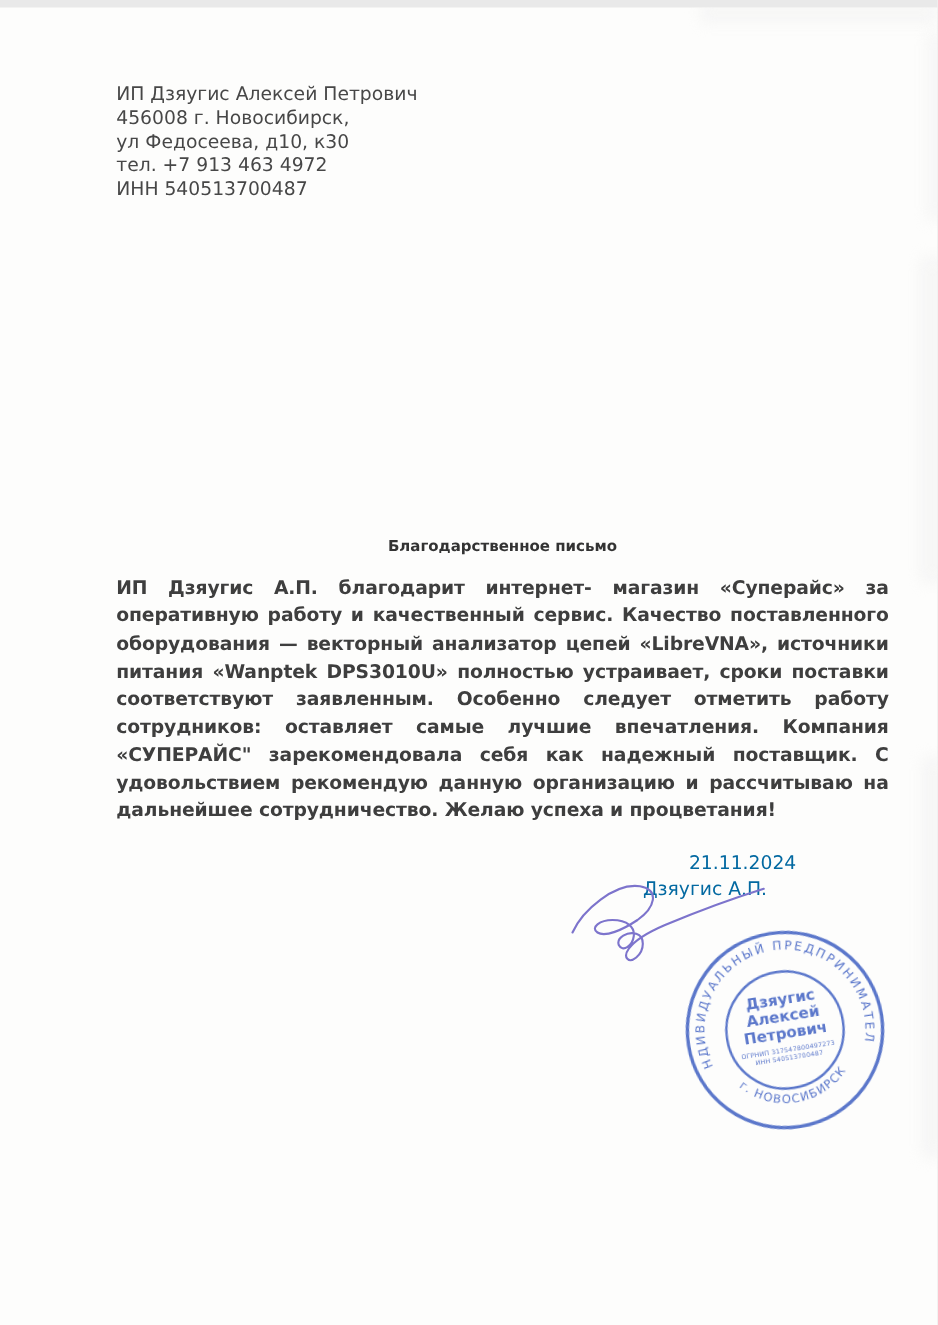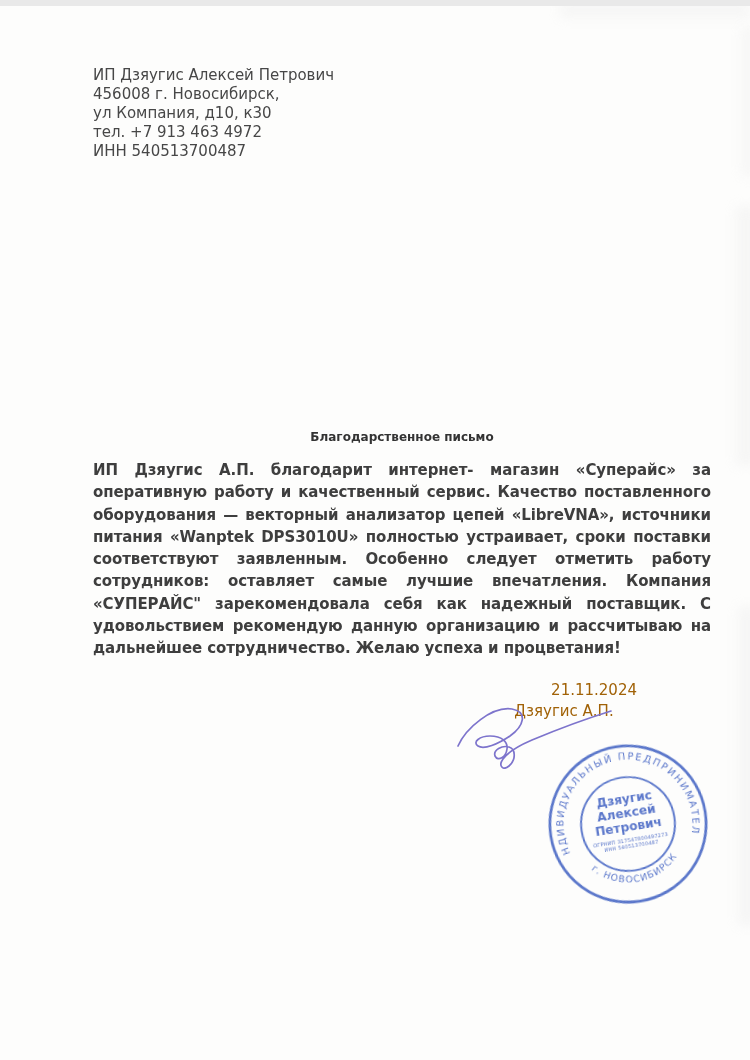--- a/index.html
+++ b/index.html
@@ -23,21 +23,21 @@
     position:absolute;left:93px;top:424px;width:618px;margin:0;
     text-align:center;font-size:12px;font-weight:bold;color:#333;
   }
   .body-text{
     position:absolute;left:93px;top:453px;width:618px;margin:0;
     font-size:15px;line-height:22.3px;text-align:justify;color:#3e3e3e;
     letter-spacing:-0.1px;
     font-weight:bold;
   }
 
-  .signoff{position:absolute;right:0;top:674px;width:320px;font-size:15px;line-height:21px;color:#a16207;}
+  .signoff{position:absolute;right:0;top:674px;width:320px;font-size:15px;line-height:21px;color:#0369a1;}
   .signoff .date{text-align:right;padding-right:113px;}
   .signoff .signer{text-align:center;padding-right:52px;}
 
   .signature-svg{position:absolute;left:452px;top:688px;filter:blur(.2px);}
   .signature-svg path{stroke:var(--ink-color,#7d74cc);stroke-width:1.7;fill:none;
     stroke-linecap:round;stroke-linejoin:round;}
 
   .stamp-wrap{
     position:absolute;left:545px;top:735px;width:166px;height:166px;
     transform:rotate(-9deg);opacity:.88;filter:blur(.3px);
@@ -56,21 +56,21 @@
 <div class="page">
 
   <div class="artifact a1"></div>
   <div class="artifact a2"></div>
   <div class="artifact a3"></div>
   <div class="artifact a4"></div>
 
   <div class="sender">
     <div>ИП Дзяугис Алексей Петрович</div>
     <div>456008 г. Новосибирск,</div>
-    <div>ул Компания, д10, к30</div>
+    <div>ул Федосеева, д10, к30</div>
     <div>тел. +7 913 463 4972</div>
     <div>ИНН 540513700487</div>
   </div>
 
   <h1 class="title">Благодарственное письмо</h1>
 
   <p class="body-text">ИП Дзяугис А.П. благодарит интернет- магазин «Суперайс» за оперативную работу и качественный сервис. Качество поставленного оборудования — векторный анализатор цепей «LibreVNA», источники питания «Wanptek DPS3010U» полностью устраивает, сроки поставки соответствуют заявленным. Особенно следует отметить работу сотрудников: оставляет самые лучшие впечатления. Компания «СУПЕРАЙС" зарекомендовала себя как надежный поставщик. С удовольствием рекомендую данную организацию и рассчитываю на дальнейшее сотрудничество. Желаю успеха и процветания!</p>
 
   <div class="signoff">
     <div class="date">21.11.2024</div>

